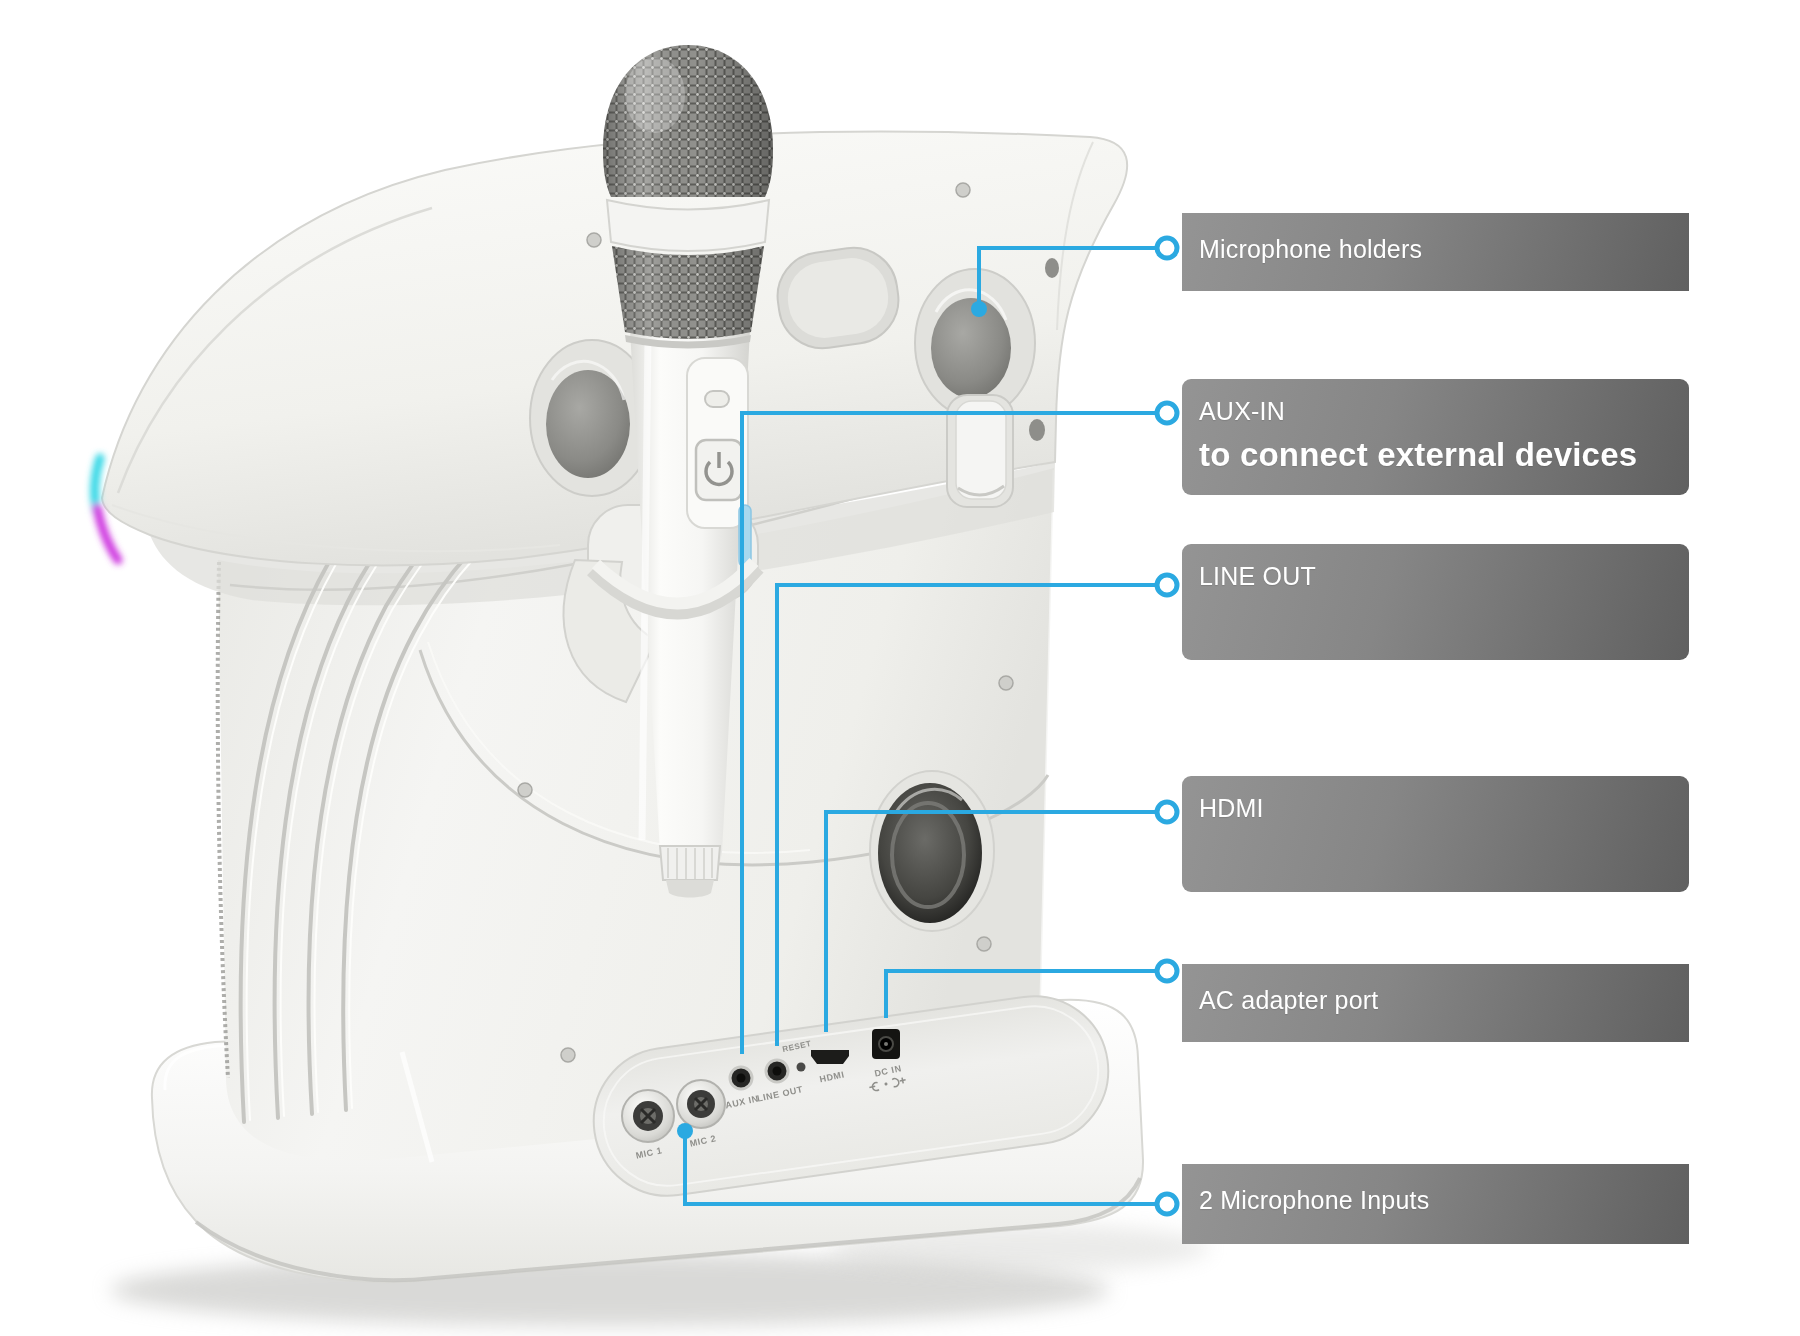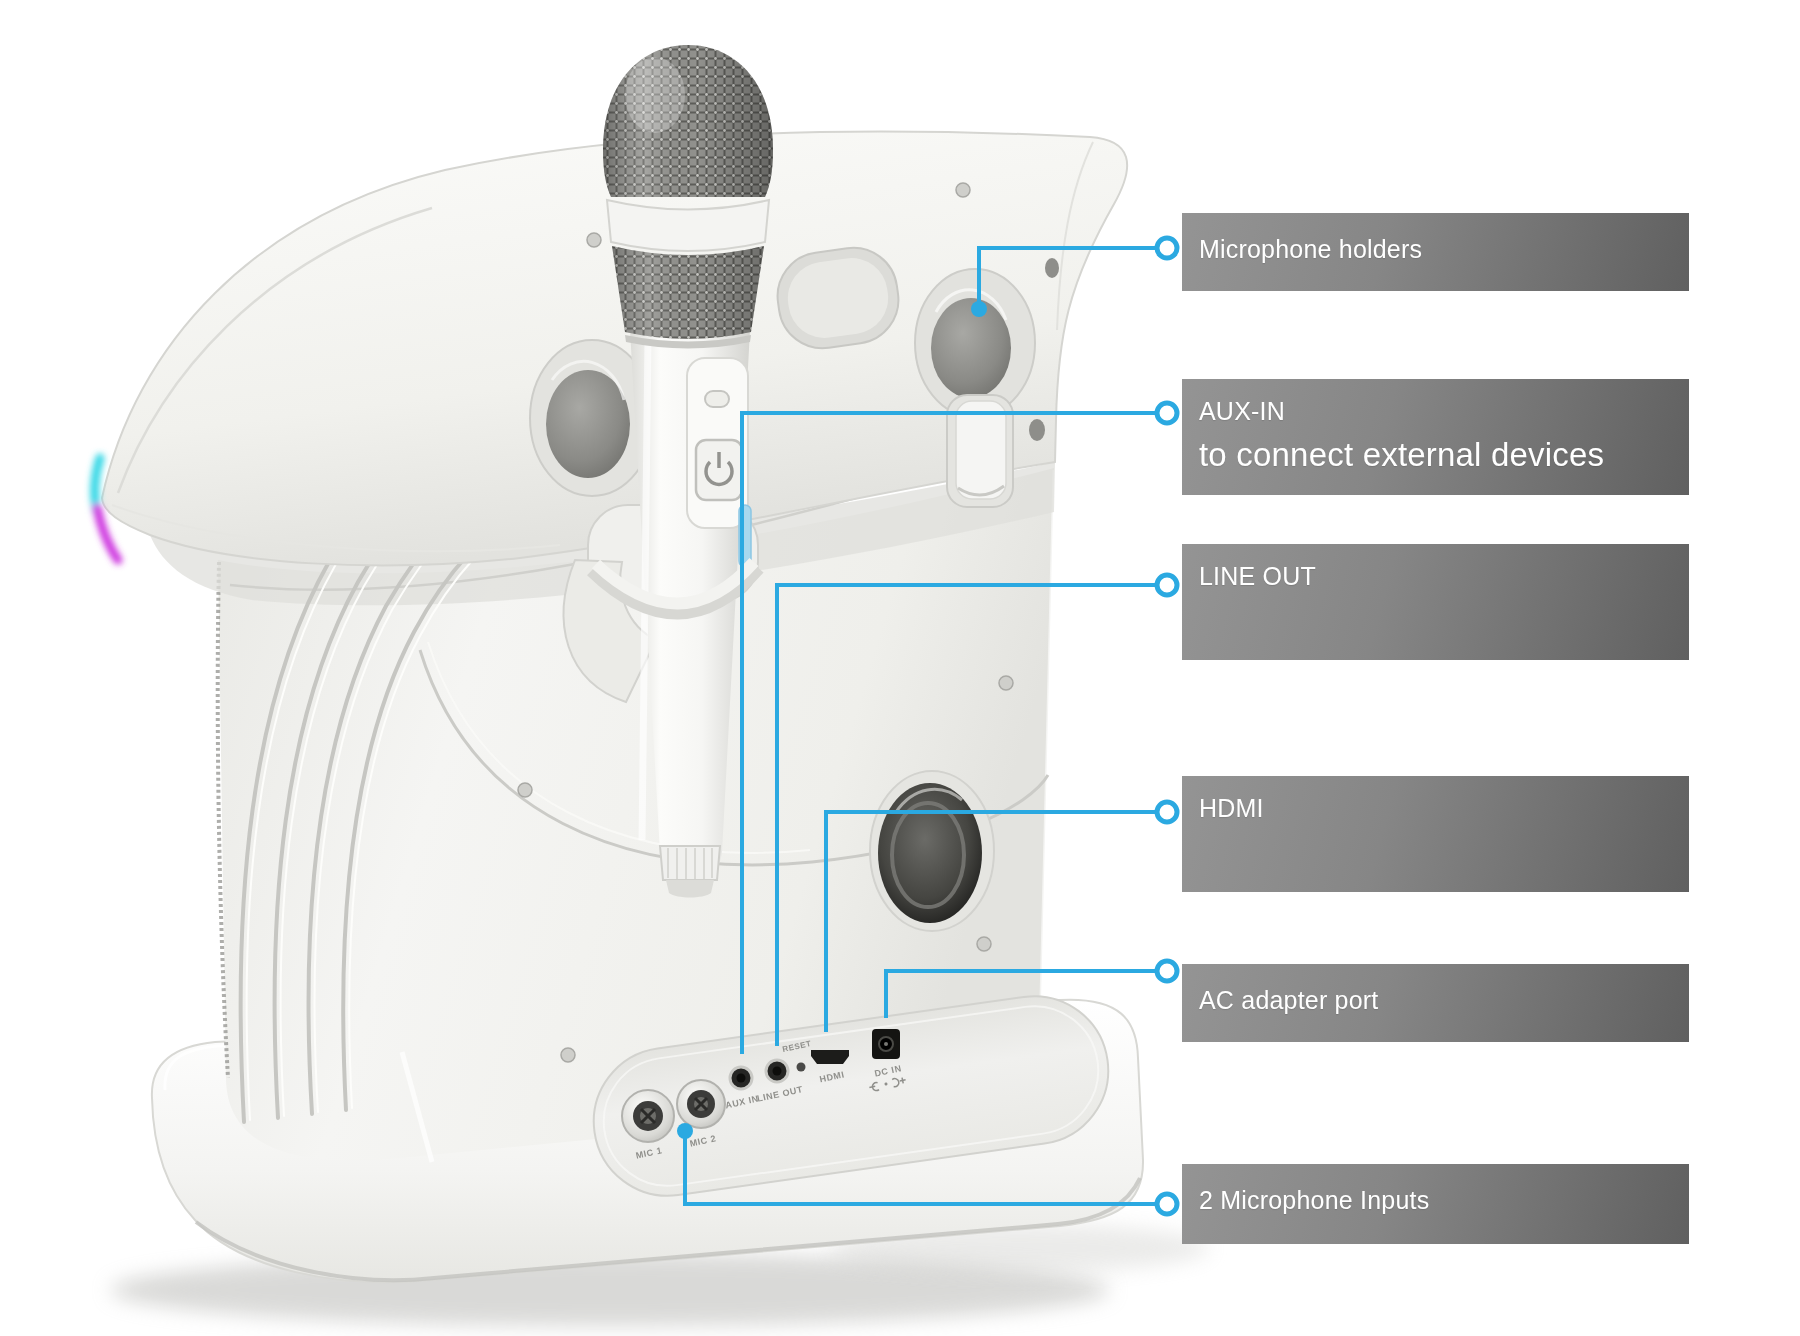--- a/index.html
+++ b/index.html
@@ -9,24 +9,24 @@
   }
   .device-svg{position:absolute;left:0;top:0;width:1800px;height:1336px;}
   
   .callout{
     position:absolute;left:1182px;width:507px;box-sizing:border-box;
     background:linear-gradient(105deg,#949494 0%,#868686 40%,#6e6e6e 78%,#606060 100%);
     color:#ffffff;padding:0 10px 0 17px;overflow:hidden;
   }
   .callout .title{font-size:25px;line-height:42px;font-weight:400;letter-spacing:.2px;
     text-shadow:0 1px 1px rgba(0,0,0,.12);white-space:nowrap;}
-  .callout .desc{font-size:33px;line-height:46px;font-weight:400;letter-spacing:.2px;
+  .callout .desc{font-size:33px;line-height:46px;font-weight:700;letter-spacing:.2px;
     text-shadow:0 1px 1px rgba(0,0,0,.12);white-space:nowrap;}
   .callout.single{height:78px;padding-top:15px;}
-  .callout.double{height:116px;padding-top:11px;}
+  .callout.double{height:116px;padding-top:11px;border-radius:9px;}
   
   .port-label{
     position:absolute;font-size:9px;line-height:10px;color:#8f8f8b;letter-spacing:.6px;
     font-weight:bold;transform:translateX(-50%) rotate(-12deg);white-space:nowrap;
   }
 </style>
 </head>
 <body>
 
 <div class="stage">

